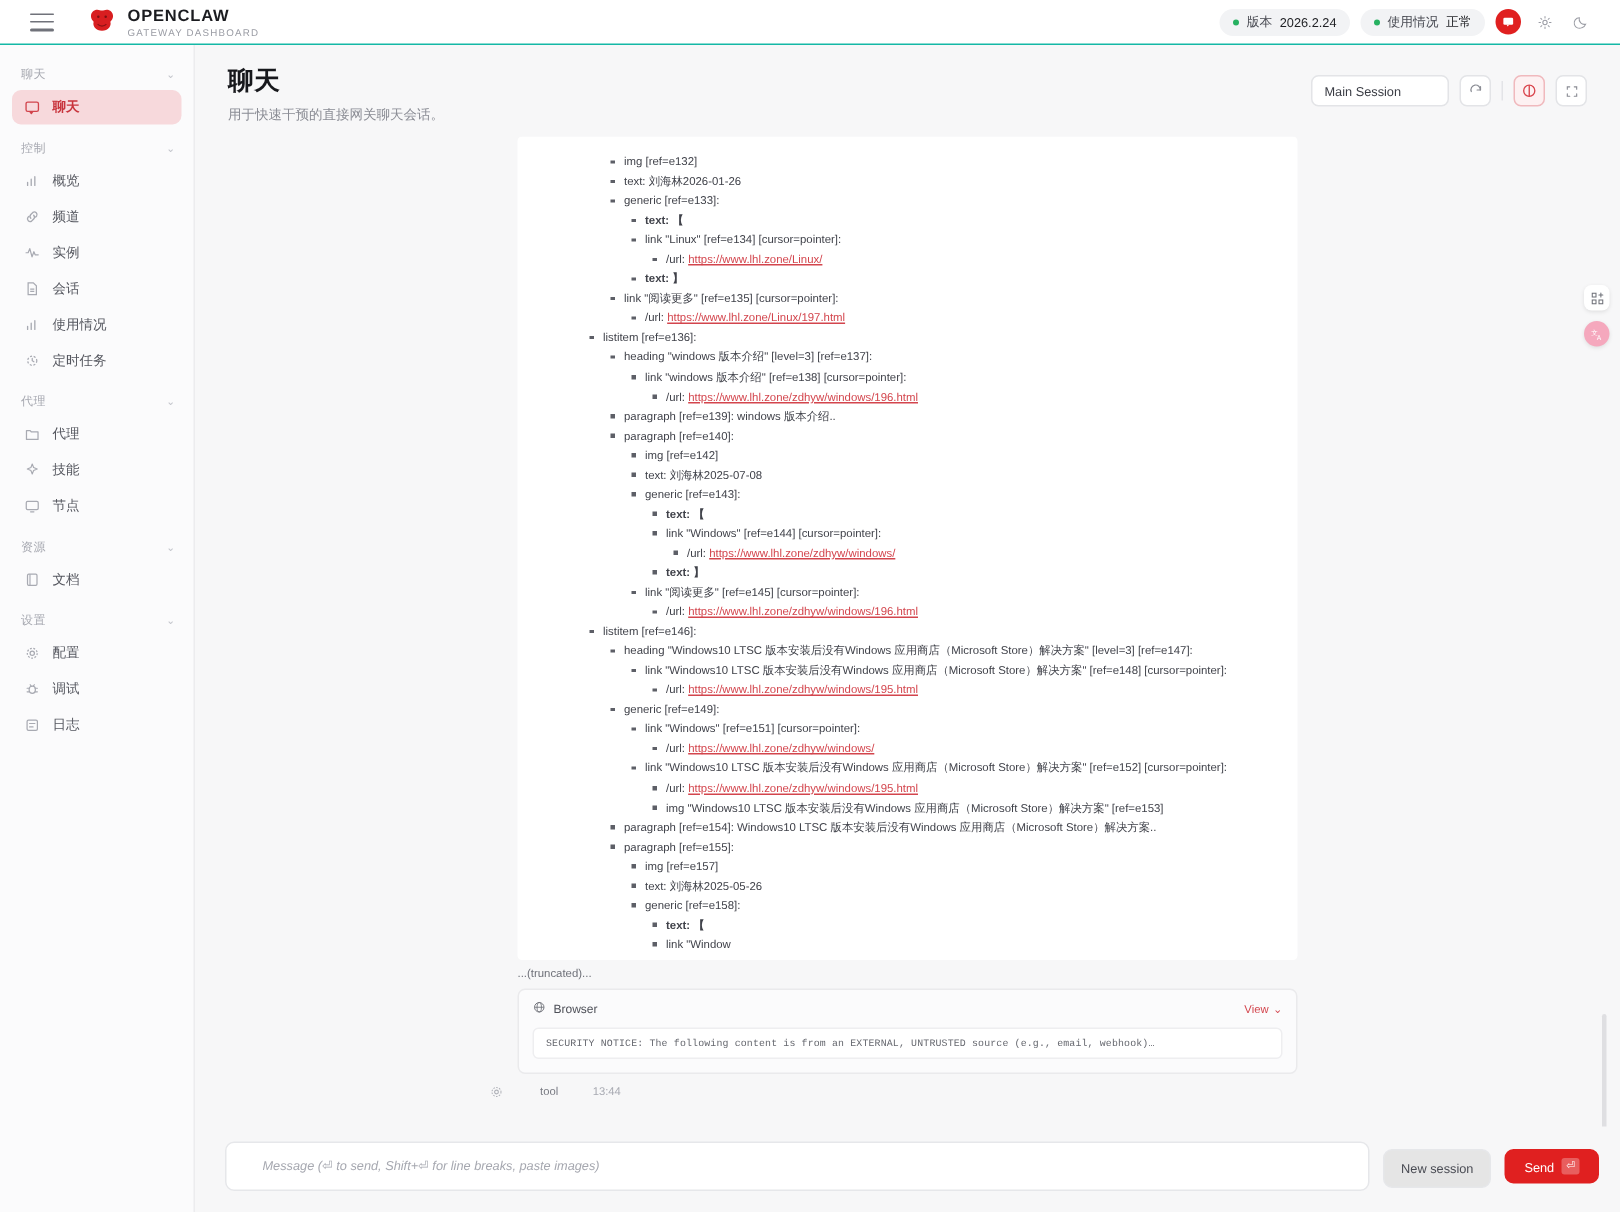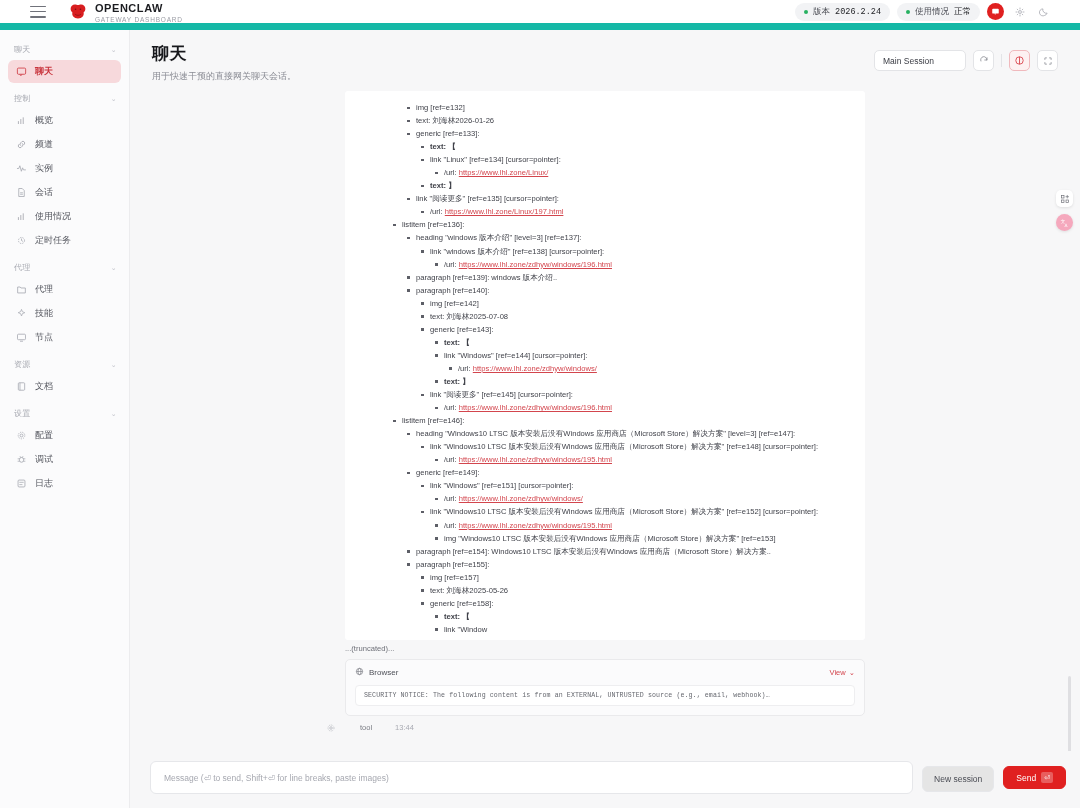--- a/index.html
+++ b/index.html
@@ -7,39 +7,39 @@
   html, body {
     width: 1080px; height: 808px;
     font-family: "Liberation Sans", "DejaVu Sans", sans-serif;
     background: #f7f7f8; color: #1f2024; overflow: hidden;
   }
   .app { width: 1080px; height: 808px; display: flex; flex-direction: column; }
 
   
   .topbar {
     height: 30px; flex: 0 0 30px; background: #ffffff;
-    border-bottom: 7px solid #14b8a6;
-    display: flex; align-items: center; padding: 0 24px; gap: 10px;
+    border-bottom: 1px solid #14b8a6;
+    display: flex; align-items: center; padding: 0 14px; gap: 10px;
   }
   .hamburger { width: 16px; height: 12px; display: flex; flex-direction: column;
     justify-content: space-between; cursor: pointer; margin-left: 6px; }
   .hamburger i { display: block; height: 1.5px; background: #70727a; border-radius: 1px; }
   .brand { display: flex; align-items: center; gap: 7px; margin-left: 12px; }
   .brand-logo { width: 20px; height: 18px; position: relative; }
   .brand-text { line-height: 1.05; }
   .brand-title { font-size: 11px; font-weight: 700; letter-spacing: .55px; color: #1b1c20; }
   .brand-sub { font-size: 6.5px; letter-spacing: .8px; color: #9a9ca4; margin-top: 1px; }
   .topbar-right { margin-left: auto; display: flex; align-items: center; gap: 7px; padding-right: 4px; }
   .pill {
     display: flex; align-items: center; gap: 5px;
     background: #f2f3f5; border-radius: 10px; padding: 3px 9px;
     font-size: 8.5px; color: #4a4c54; white-space: nowrap;
   }
   .dot { width: 4px; height: 4px; border-radius: 50%; background: #27b161; flex: 0 0 4px; }
-  .pill .val { color: #1f2024; font-family: Liberation Mono, monospace; }
+  .pill .val { color: #1f2024; }
   .avatar-btn {
     width: 17px; height: 17px; border-radius: 50%; background: #e02020;
     display: flex; align-items: center; justify-content: center; cursor: pointer;
   }
   .icon-btn {
     width: 17px; height: 17px; border-radius: 5px; display: flex;
     align-items: center; justify-content: center; cursor: pointer; color: #9a9ca4;
   }
 
   
@@ -139,21 +139,21 @@
 
   
   .vscroll { position: absolute; right: 9px; top: 585px; width: 3px; height: 98px;
     background: #dfdfe2; border-radius: 2px; }
 
   
   .composer { flex: 0 0 auto; padding: 10px 14px 14px 20px; display: flex;
     align-items: flex-start; gap: 9px; }
   .composer-box {
     flex: 1; height: 33px; background: #fff; border: 1px solid #e6e7ea;
-    border-radius: 6px; display: flex; align-items: center; padding: 0 13px;
+    border-radius: 6px; display: flex; align-items: center; padding: 0 24px; font-style: italic;
   }
   .composer-box .ph { font-size: 8.5px; color: #a6a8b0; }
   .btn {
     height: 23px; border-radius: 6px; font-size: 8.5px; display: flex;
     align-items: center; justify-content: center; cursor: pointer; padding: 12px 11px;
     font-family: inherit; border: 1px solid #e6e7ea; background: #e5e5e5; color: #4a4c54;
     margin-top: 5px; white-space: nowrap;
   }
   .btn.primary { background: #e02020; border-color: #e02020; color: #fff;
     gap: 5px; padding: 0 12px; font-weight: 500; }

